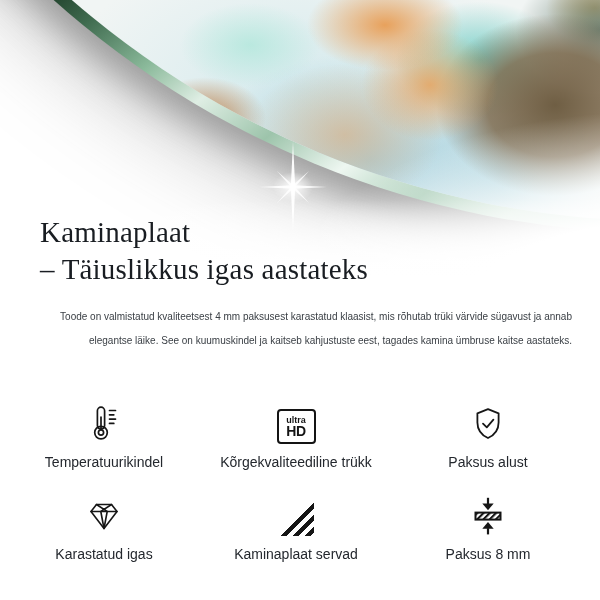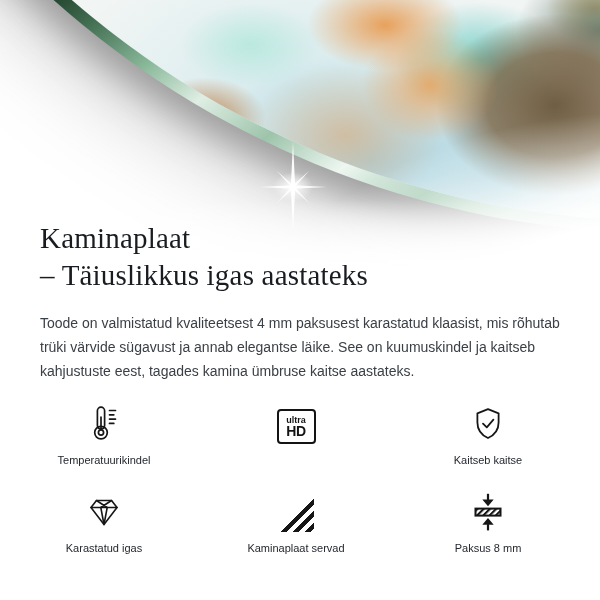--- a/index.html
+++ b/index.html
@@ -50,37 +50,37 @@
   
   .fade-overlay{
     position:absolute;inset:0;
     background:
       radial-gradient(540px 310px at 650px 335px, #fff 36%, rgba(255,255,255,0) 72%),
       linear-gradient(to bottom, rgba(255,255,255,0) 200px, rgba(255,255,255,.95) 262px, #fff 276px);
   }
   .sparkle{position:absolute;left:253px;top:142px;width:80px;height:90px;}
 
   
-  .content{position:absolute;left:40px;top:220px;width:532px;z-index:5;}
+  .content{position:absolute;left:40px;top:214px;width:532px;z-index:5;}
   .title{
     font-family:"Liberation Serif", serif;font-weight:400;
     font-size:29px;line-height:37px;color:#191d22;letter-spacing:.2px;
   }
   .description{
-    margin-top:17px;font-size:14px;line-height:24px;color:#3b4046;
+    margin-top:17px;font-size:10px;line-height:24px;color:#3b4046;text-align:right;
   }
 
   
   .features{
     position:absolute;left:8px;right:16px;top:402px;z-index:5;
     display:grid;grid-template-columns:repeat(3,1fr);row-gap:24px;
   }
   .feature{display:flex;flex-direction:column;align-items:center;}
   .icon-wrap{height:42px;display:flex;align-items:flex-end;justify-content:center;}
-  .feature .label{margin-top:10px;font-size:11px;color:#24282e;}
+  .feature .label{margin-top:10px;font-size:14px;color:#24282e;}
 
   .oline{stroke:#161616;stroke-width:1.7;fill:none;stroke-linecap:round;stroke-linejoin:round;}
   .ofill{fill:#161616;}
 
   .uhd-box{
     width:35px;height:31px;border:2.5px solid #141414;border-radius:4px;
     display:flex;flex-direction:column;align-items:center;justify-content:center;
   }
   .uhd-top{font-size:9px;font-weight:700;line-height:9px;color:#141414;letter-spacing:0;}
   .uhd-bottom{font-size:14px;font-weight:800;line-height:13px;color:#141414;letter-spacing:-.3px;}
@@ -141,30 +141,31 @@
     <div class="label">Temperatuurikindel</div>
   </div>
 
   <div class="feature">
     <div class="icon-wrap">
       <div class="uhd-box">
         <div class="uhd-top">ultra</div>
         <div class="uhd-bottom">HD</div>
       </div>
     </div>
+    <div class="label">Kõrgekvaliteediline trükk</div>
   </div>
 
   <div class="feature">
     <div class="icon-wrap">
       <svg width="40" height="40" viewBox="0 0 40 40">
         <path class="oline" style="stroke-width:1.8" d="M20 5.2 L30.6 9.3 V18.4 C30.6 26.4 26 31.2 20 34 C14 31.2 9.4 26.4 9.4 18.4 V9.3 Z"></path>
         <path class="oline" style="stroke-width:1.8" d="M15 19.6 L18.8 23.3 L25.4 15.7"></path>
       </svg>
     </div>
-    <div class="label">Kaitseb kaitse</div>
+    <div class="label">Paksus alust</div>
   </div>
 
   <div class="feature">
     <div class="icon-wrap">
       <svg width="40" height="40" viewBox="0 0 40 40">
         <path class="oline" style="stroke-width:1.6" d="M12.5 8.5 H27.5 L33 15.5 L20 32.5 L7 15.5 Z"></path>
         <line class="oline" style="stroke-width:1.6" x1="7" y1="15.5" x2="33" y2="15.5"></line>
         <path class="oline" style="stroke-width:1.6" d="M12.5 8.5 L23.2 15.5 M27.5 8.5 L16.8 15.5 M16.8 15.5 L20 32.5 M23.2 15.5 L20 32.5"></path>
       </svg>
     </div>

